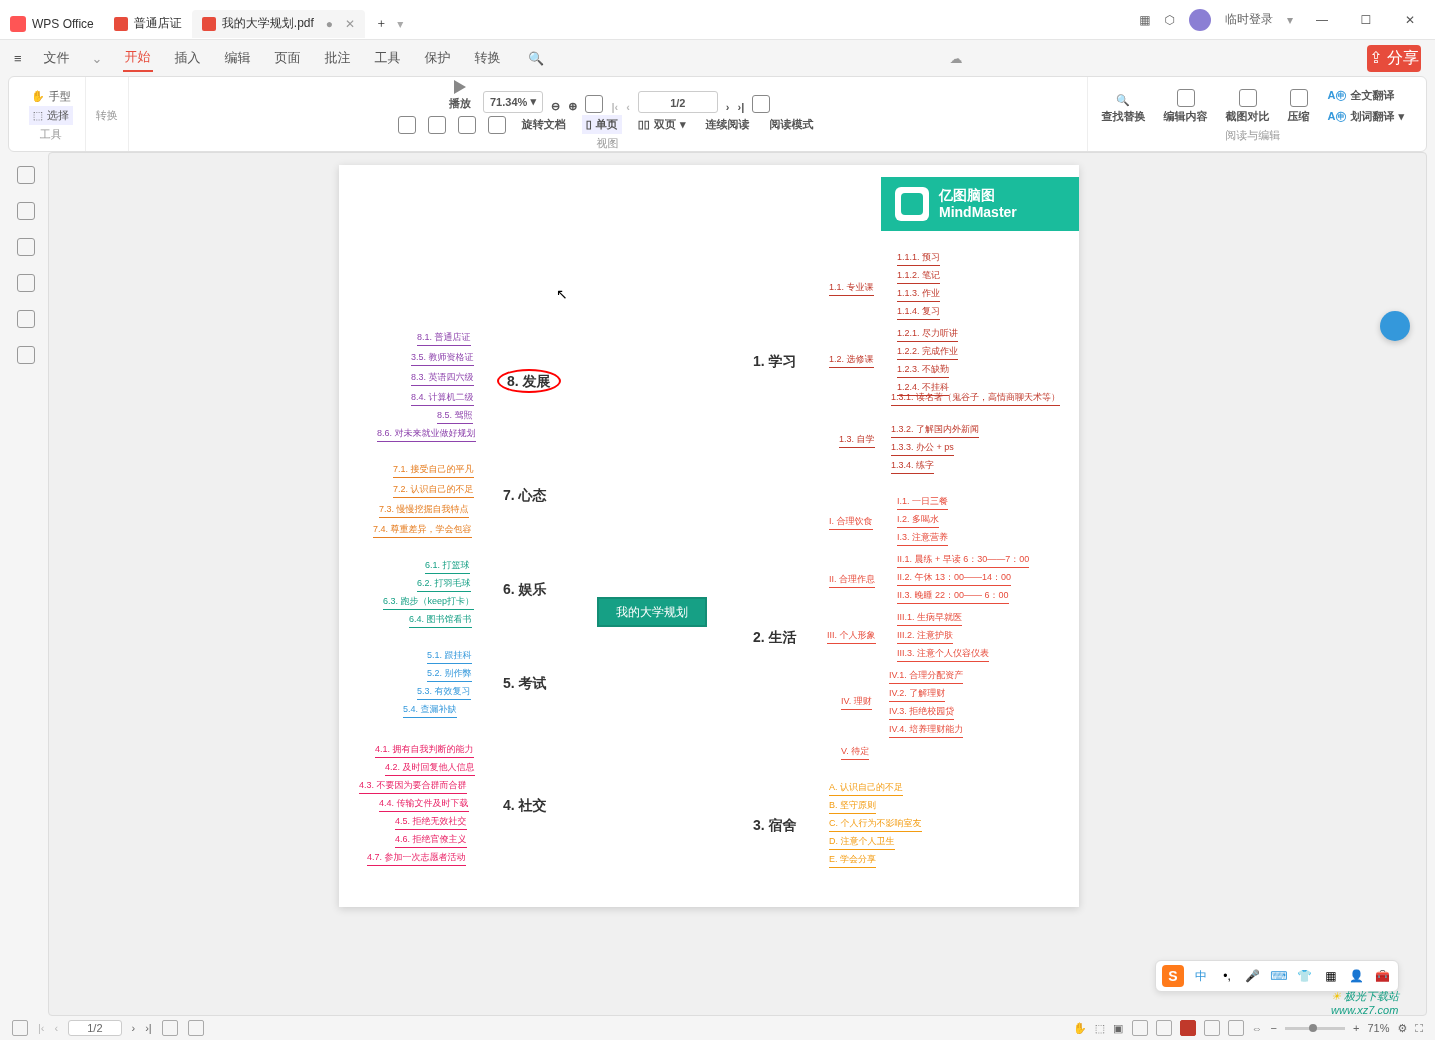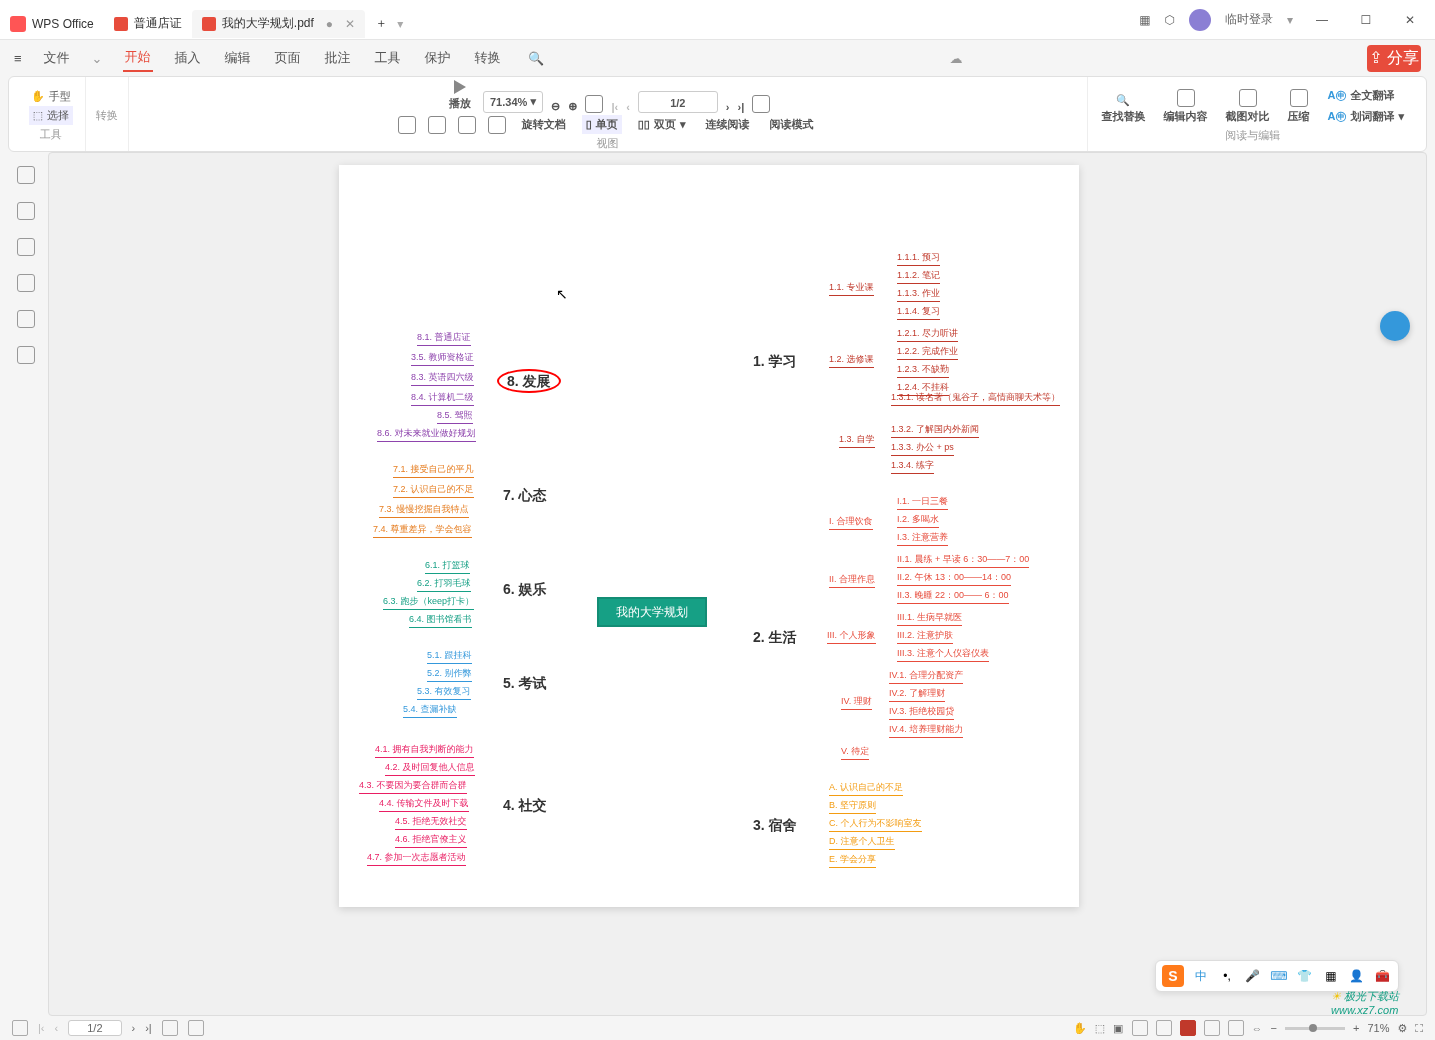--- a/index.html
+++ b/index.html
@@ -216,20 +216,29 @@
   <span class="sb-icon"></span>
   <span class="sb-icon"></span>
   <span class="sb-icon"></span>
   <span class="sb-icon"></span>
   <span class="sb-icon"></span>
   <span class="sb-icon"></span>
 </div>
 
 <div class="content">
   <div class="page">
+    <div class="mm-badge">
+      <div class="mm-logo">
+          <div class="mm-logo-inner"></div>
+        </div>
+      <div class="mm-text">
+          <div>亿图脑图</div>
+          <div>MindMaster</div>
+        </div>
+    </div>
 
     <div class="center-node">我的大学规划</div>
 
     <div class="branch-label" style="left:158px;top:208px"><span class="red-circle">8. 发展</span></div>
     <div class="leaf" style="left:78px;top:166px;color:#8e44ad">8.1. 普通店证</div>
     <div class="leaf" style="left:72px;top:186px;color:#8e44ad">3.5. 教师资格证</div>
     <div class="leaf" style="left:72px;top:206px;color:#8e44ad">8.3. 英语四六级</div>
     <div class="leaf" style="left:72px;top:226px;color:#8e44ad">8.4. 计算机二级</div>
     <div class="leaf" style="left:98px;top:244px;color:#8e44ad">8.5. 驾照</div>
     <div class="leaf" style="left:38px;top:262px;color:#8e44ad">8.6. 对未来就业做好规划</div>

